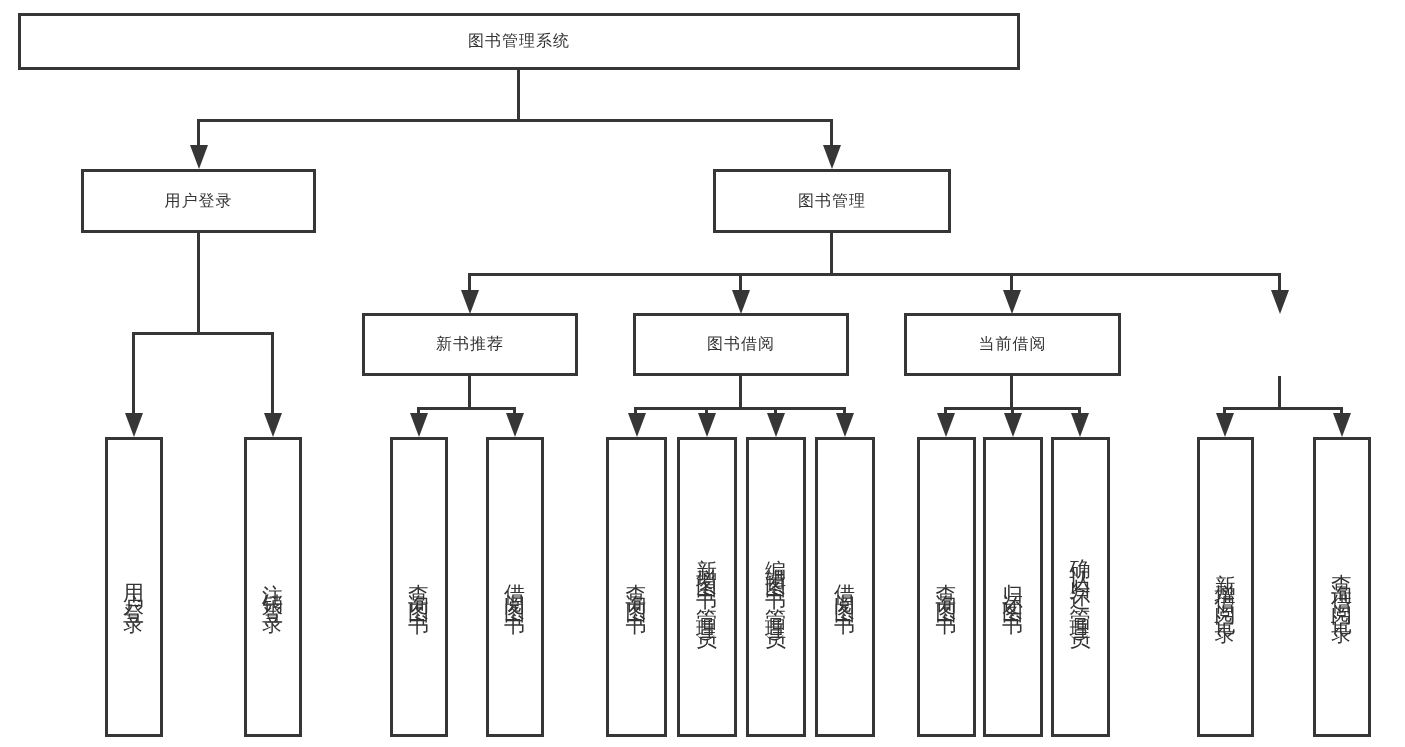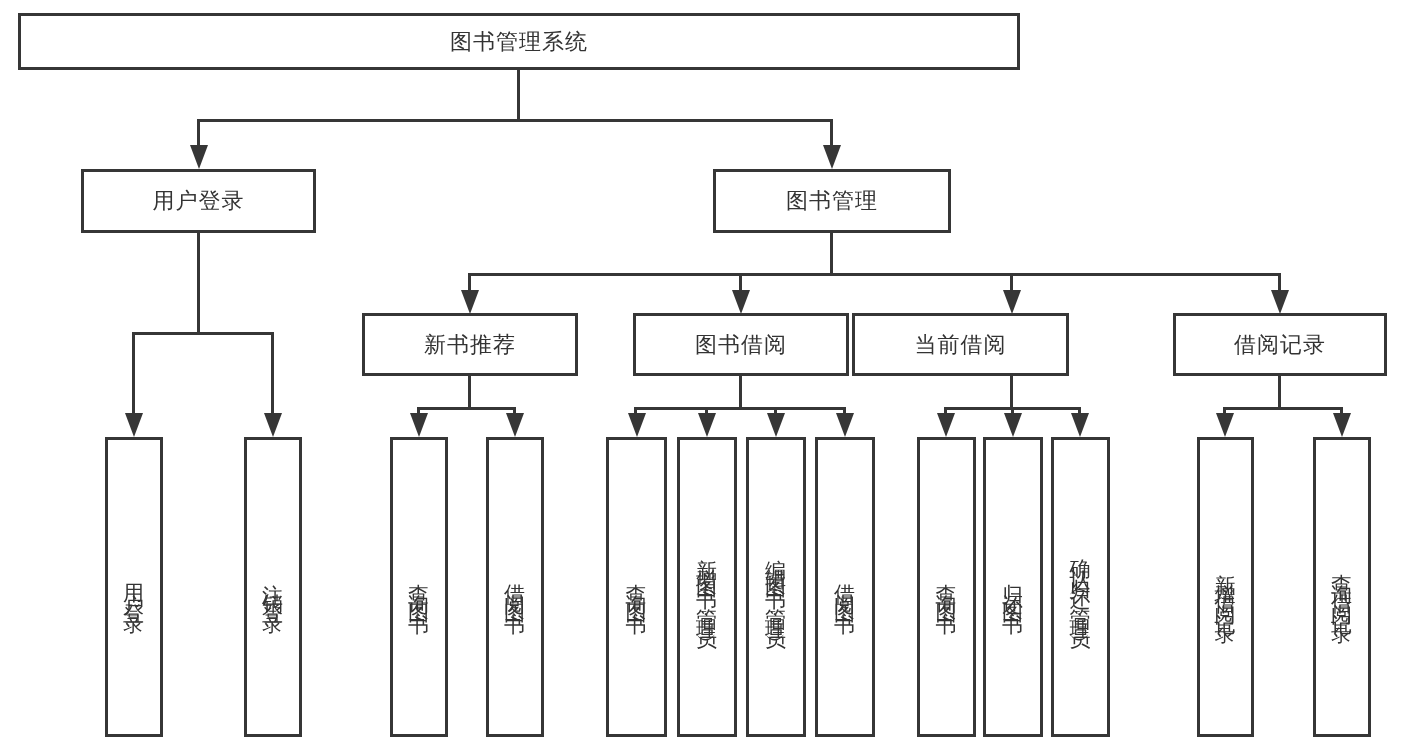--- a/index.html
+++ b/index.html
@@ -20,21 +20,21 @@
   }
   .box {
     position: absolute;
     background: #fff;
     border: 3px solid var(--line);
     display: flex;
     align-items: center;
     justify-content: center;
   }
   .hlabel {
-    font-size: 22px;
+    font-size: 16px;
     color: var(--text);
     letter-spacing: 1px;
     white-space: nowrap;
   }
   .vlabel {
     writing-mode: vertical-rl;
     text-orientation: mixed;
     font-size: 21px;
     letter-spacing: 10px;
     color: var(--text);
@@ -98,25 +98,22 @@
   <div class="ah" style="left:732px;  top:290px;"></div>
   <div class="ah" style="left:1003px; top:290px;"></div>
   <div class="ah" style="left:1271px; top:290px;"></div>
 
   <div class="box" style="left:362px; top:313px; width:216px; height:63px;">
     <span class="hlabel">新书推荐</span>
   </div>
   <div class="box" style="left:633px; top:313px; width:216px; height:63px;">
     <span class="hlabel">图书借阅</span>
   </div>
-  <div class="box" style="left:852px; top:313px; width:217px; height:63px;">
+  <div class="box" style="left:904px; top:313px; width:217px; height:63px;">
     <span class="hlabel">当前借阅</span>
-  </div>
-  <div class="box" style="left:1173px; top:313px; width:214px; height:63px;">
-    <span class="hlabel">借阅记录</span>
   </div>
 
   <div class="ln" style="left:468px;  top:376px; width:3px; height:34px;"></div>
   <div class="ln" style="left:739px;  top:376px; width:3px; height:34px;"></div>
   <div class="ln" style="left:1010px; top:376px; width:3px; height:34px;"></div>
   <div class="ln" style="left:1278px; top:376px; width:3px; height:34px;"></div>
 
   <div class="ln" style="left:417px;  top:407px; width:99px;  height:3px;"></div>
   <div class="ln" style="left:634px;  top:407px; width:212px; height:3px;"></div>
   <div class="ln" style="left:944px;  top:407px; width:137px; height:3px;"></div>

